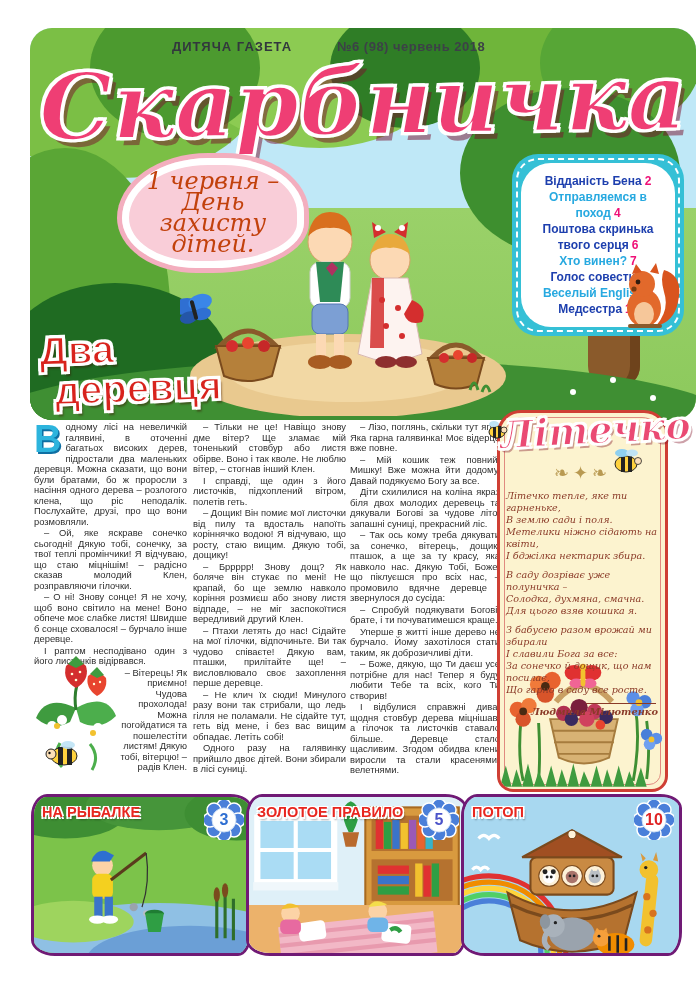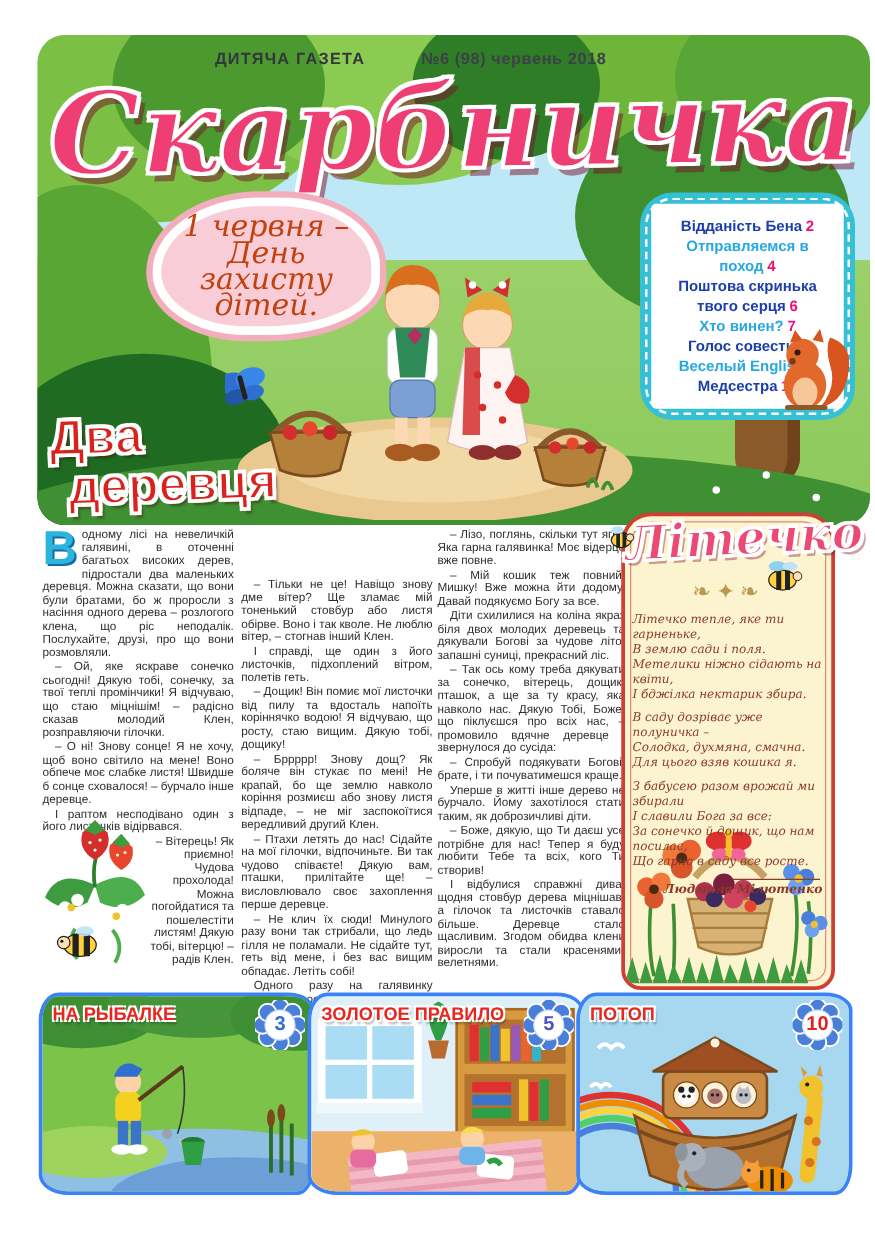--- a/index.html
+++ b/index.html
@@ -24,37 +24,37 @@
   .event-badge{position:absolute;left:92px;top:130px;width:182px;height:110px;z-index:7;
                background:#f9cdd8;border-radius:52% 48% 55% 45%/60% 55% 45% 50%;
                box-shadow:0 0 0 5px #f3aebe, inset 0 0 0 7px #fff;
                display:flex;align-items:center;justify-content:center;text-align:center;}
   .event-badge-text{font-family:"DejaVu Serif",serif;font-style:italic;font-weight:normal;
                     font-size:24px;line-height:21px;color:#c2410c;padding:0 14px;}
   
   .toc{position:absolute;right:12px;top:126px;width:172px;z-index:7;background:#35c0d6;
        border-radius:26px;padding:9px;box-sizing:border-box;}
   .toc::before{content:"";position:absolute;inset:4px;border:2px dashed #fff;border-radius:22px;pointer-events:none;}
-  .toc-inner{background:#fff;border-radius:4px;padding:10px 6px;text-align:center;position:relative;}
+  .toc-inner{background:#fff;border-radius:30px;padding:10px 6px;text-align:center;position:relative;}
   .toc-item{font-size:12px;font-weight:bold;line-height:16px;color:#1d3fae;}
   .toc-item.tone-light{color:#27a9e0;}
   .toc-page{color:#ef1077;margin-left:3px;}
   
   .story-title{position:absolute;left:10px;top:300px;z-index:7;font-weight:bold;font-size:40px;
                line-height:40px;color:#d8231d;-webkit-text-stroke:2px #fff;
                text-shadow:-2px -2px 0 #fff,2px -2px 0 #fff,-2px 2px 0 #fff,2px 2px 0 #fff,3px 4px 2px rgba(60,20,5,.45);
                transform:rotate(-2deg);}
   .story-title .l2{margin-left:14px;}
 
   
   .story-col{position:absolute;top:422px;width:153px;height:370px;font-size:9.4px;line-height:10.5px;
              color:#2e2e2e;text-align:justify;}
   .story-col .para{text-indent:10px;margin:0 0 1px 0;}
   #col1{left:34px;}
-  #col2{left:193px;margin-top:40px;}
+  #col2{left:193px;}
   #col3{left:350px;width:150px;}
   #col1 .para:nth-of-type(1){text-indent:0;}
   #col1 .para:nth-of-type(1)::first-letter{float:left;font-size:38px;line-height:30px;font-weight:bold;
         color:#2db4dd;padding:2px 4px 0 0;text-shadow:1.5px 1.5px 0 #0e6fa3;}
   #col1 .para:nth-of-type(5){margin-left:86px;text-align:right;text-indent:0;}
   .strawberry-art{position:absolute;left:30px;top:648px;z-index:2;}
 
   
   .poem-panel{position:absolute;left:497px;top:410px;width:171px;height:382px;box-sizing:border-box;
               background:#fcf3cf;border:3px solid #cf3f34;border-radius:24px 24px 16px 16px;overflow:hidden;}
@@ -72,21 +72,21 @@
   .stanza{margin-bottom:7px;}
   .poem-rule{width:70px;border-top:1px solid #8a3a28;margin:4px 6px 2px auto;}
   .poem-author{font-weight:bold;text-align:right;padding-right:4px;font-size:9.8px;}
   .flowers-art{position:absolute;left:0;bottom:0;width:100%;height:132px;}
 
   
   .bee-small{position:absolute;z-index:10;}
 
   
   .panel{position:absolute;top:794px;width:221px;height:162px;box-sizing:border-box;overflow:hidden;
-         border:3px solid #3b82f6;border-radius:16px 22px 14px 24px/22px 14px 24px 16px;background:#cfe6f5;}
+         border:3px solid #701a75;border-radius:16px 22px 14px 24px/22px 14px 24px 16px;background:#cfe6f5;}
   #panel1{left:31px;} #panel2{left:246px;} #panel3{left:461px;}
   .panel-title{position:absolute;left:8px;top:7px;z-index:5;font-weight:bold;font-size:14.5px;color:#e8261f;
                text-shadow:-1.5px -1.5px 0 #fff,1.5px -1.5px 0 #fff,-1.5px 1.5px 0 #fff,1.5px 1.5px 0 #fff,2px 3px 2px rgba(0,0,0,.35);}
   .badge{position:absolute;right:5px;top:3px;width:40px;height:40px;z-index:5;}
   .badge-num{position:absolute;inset:0;display:flex;align-items:center;justify-content:center;
              font-weight:bold;font-size:16px;z-index:6;}
   .scene{position:absolute;inset:0;}
 </style>
 </head>
 <body>

